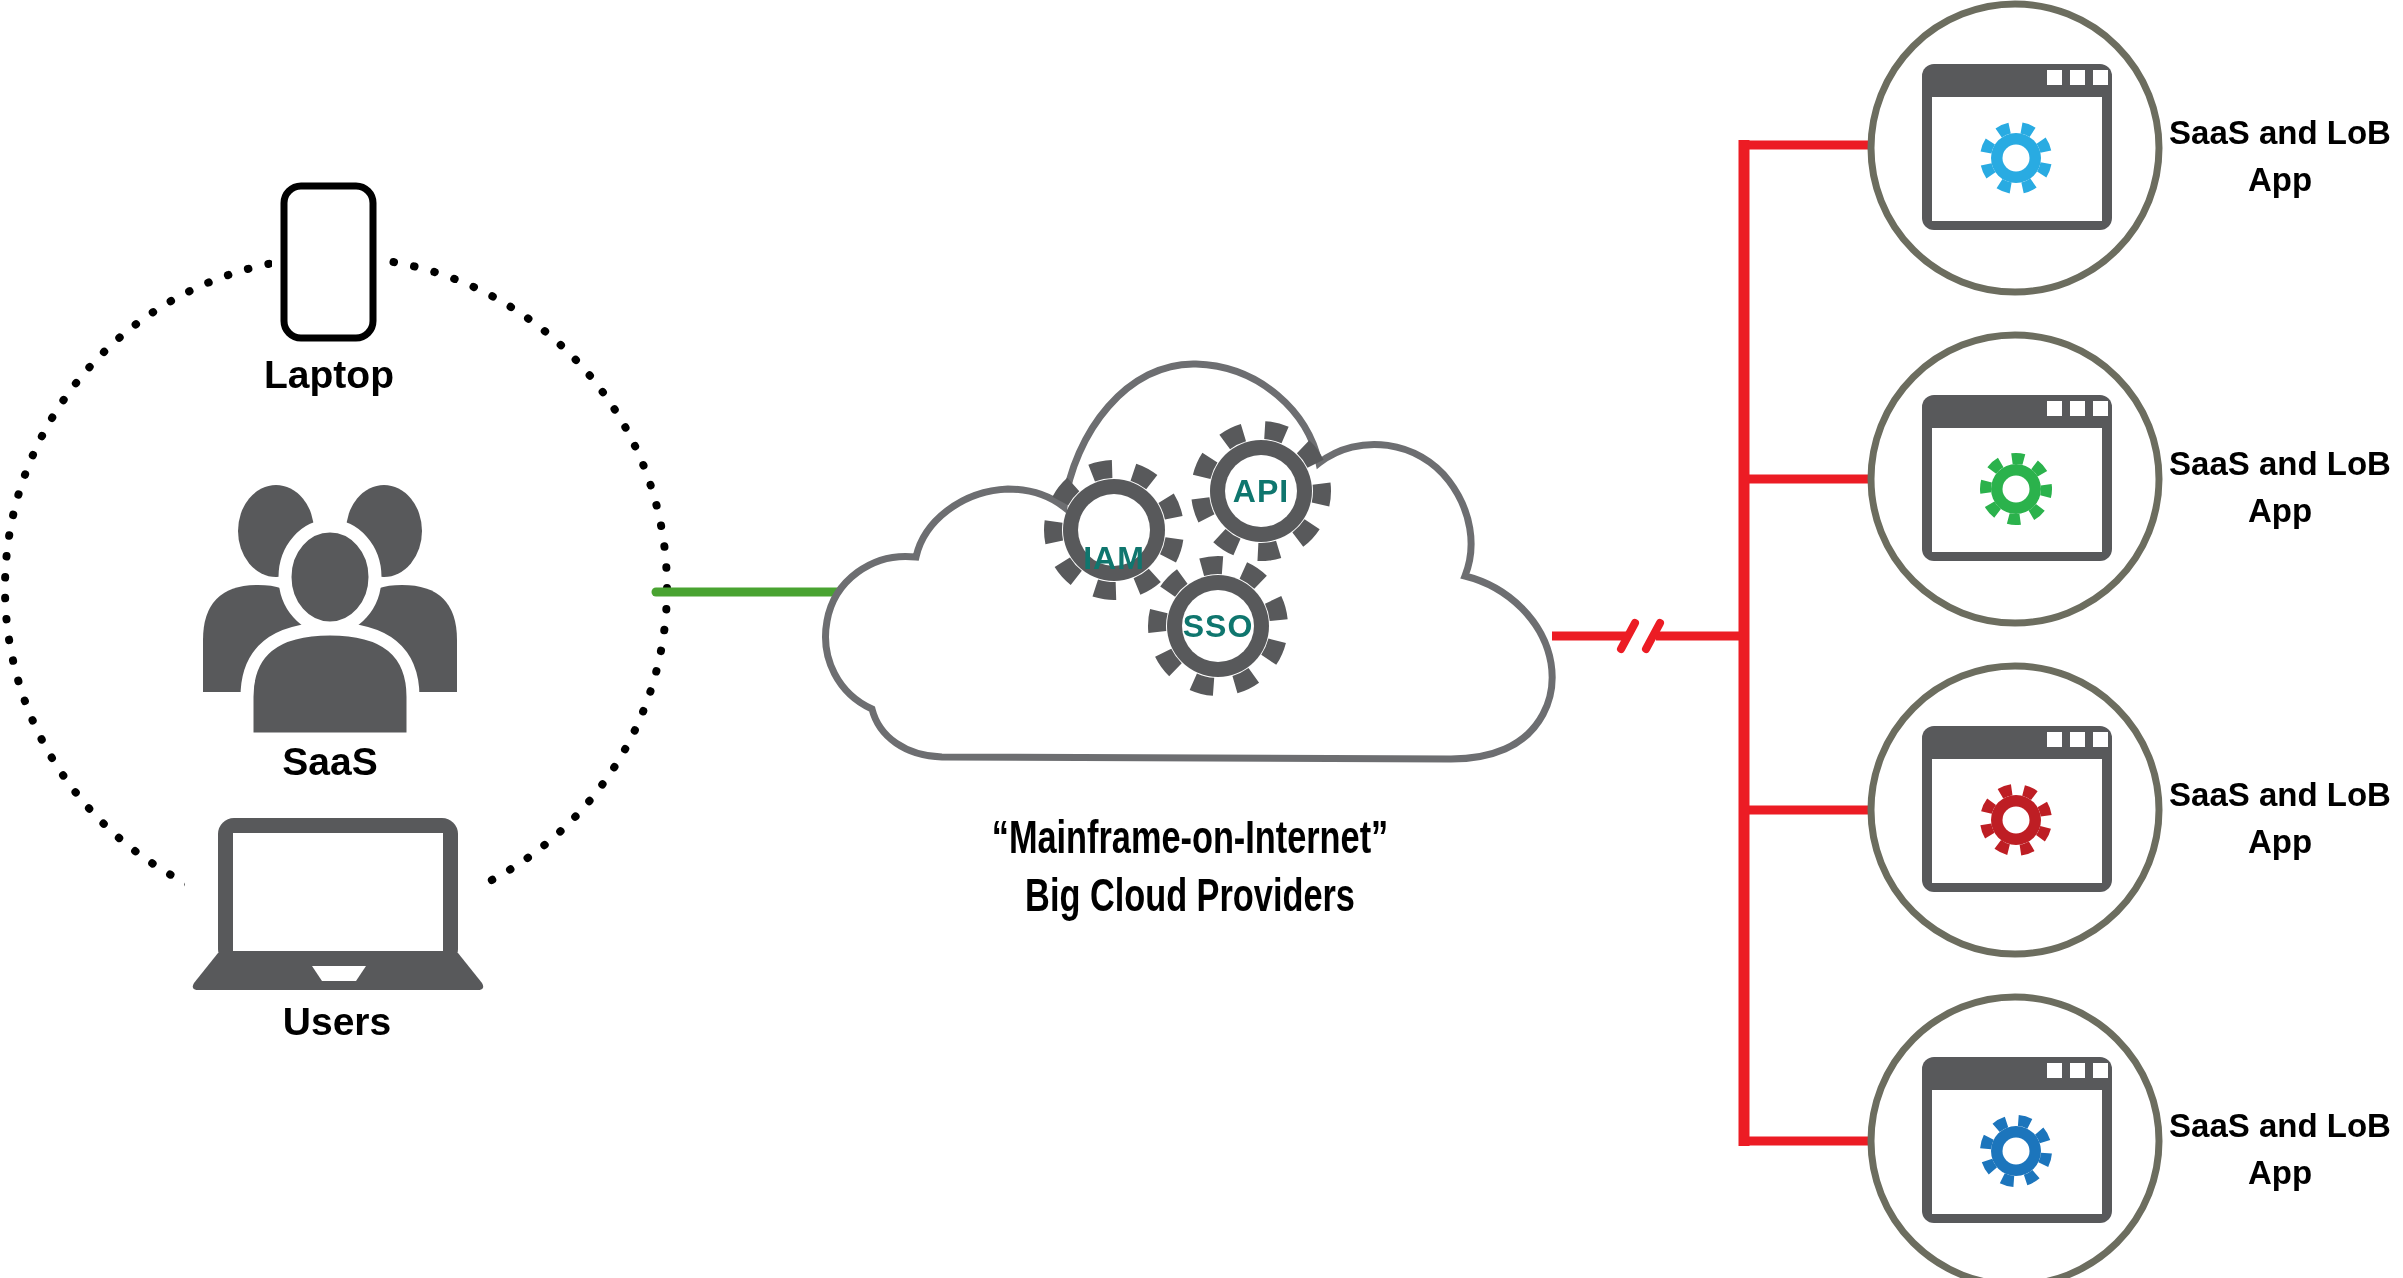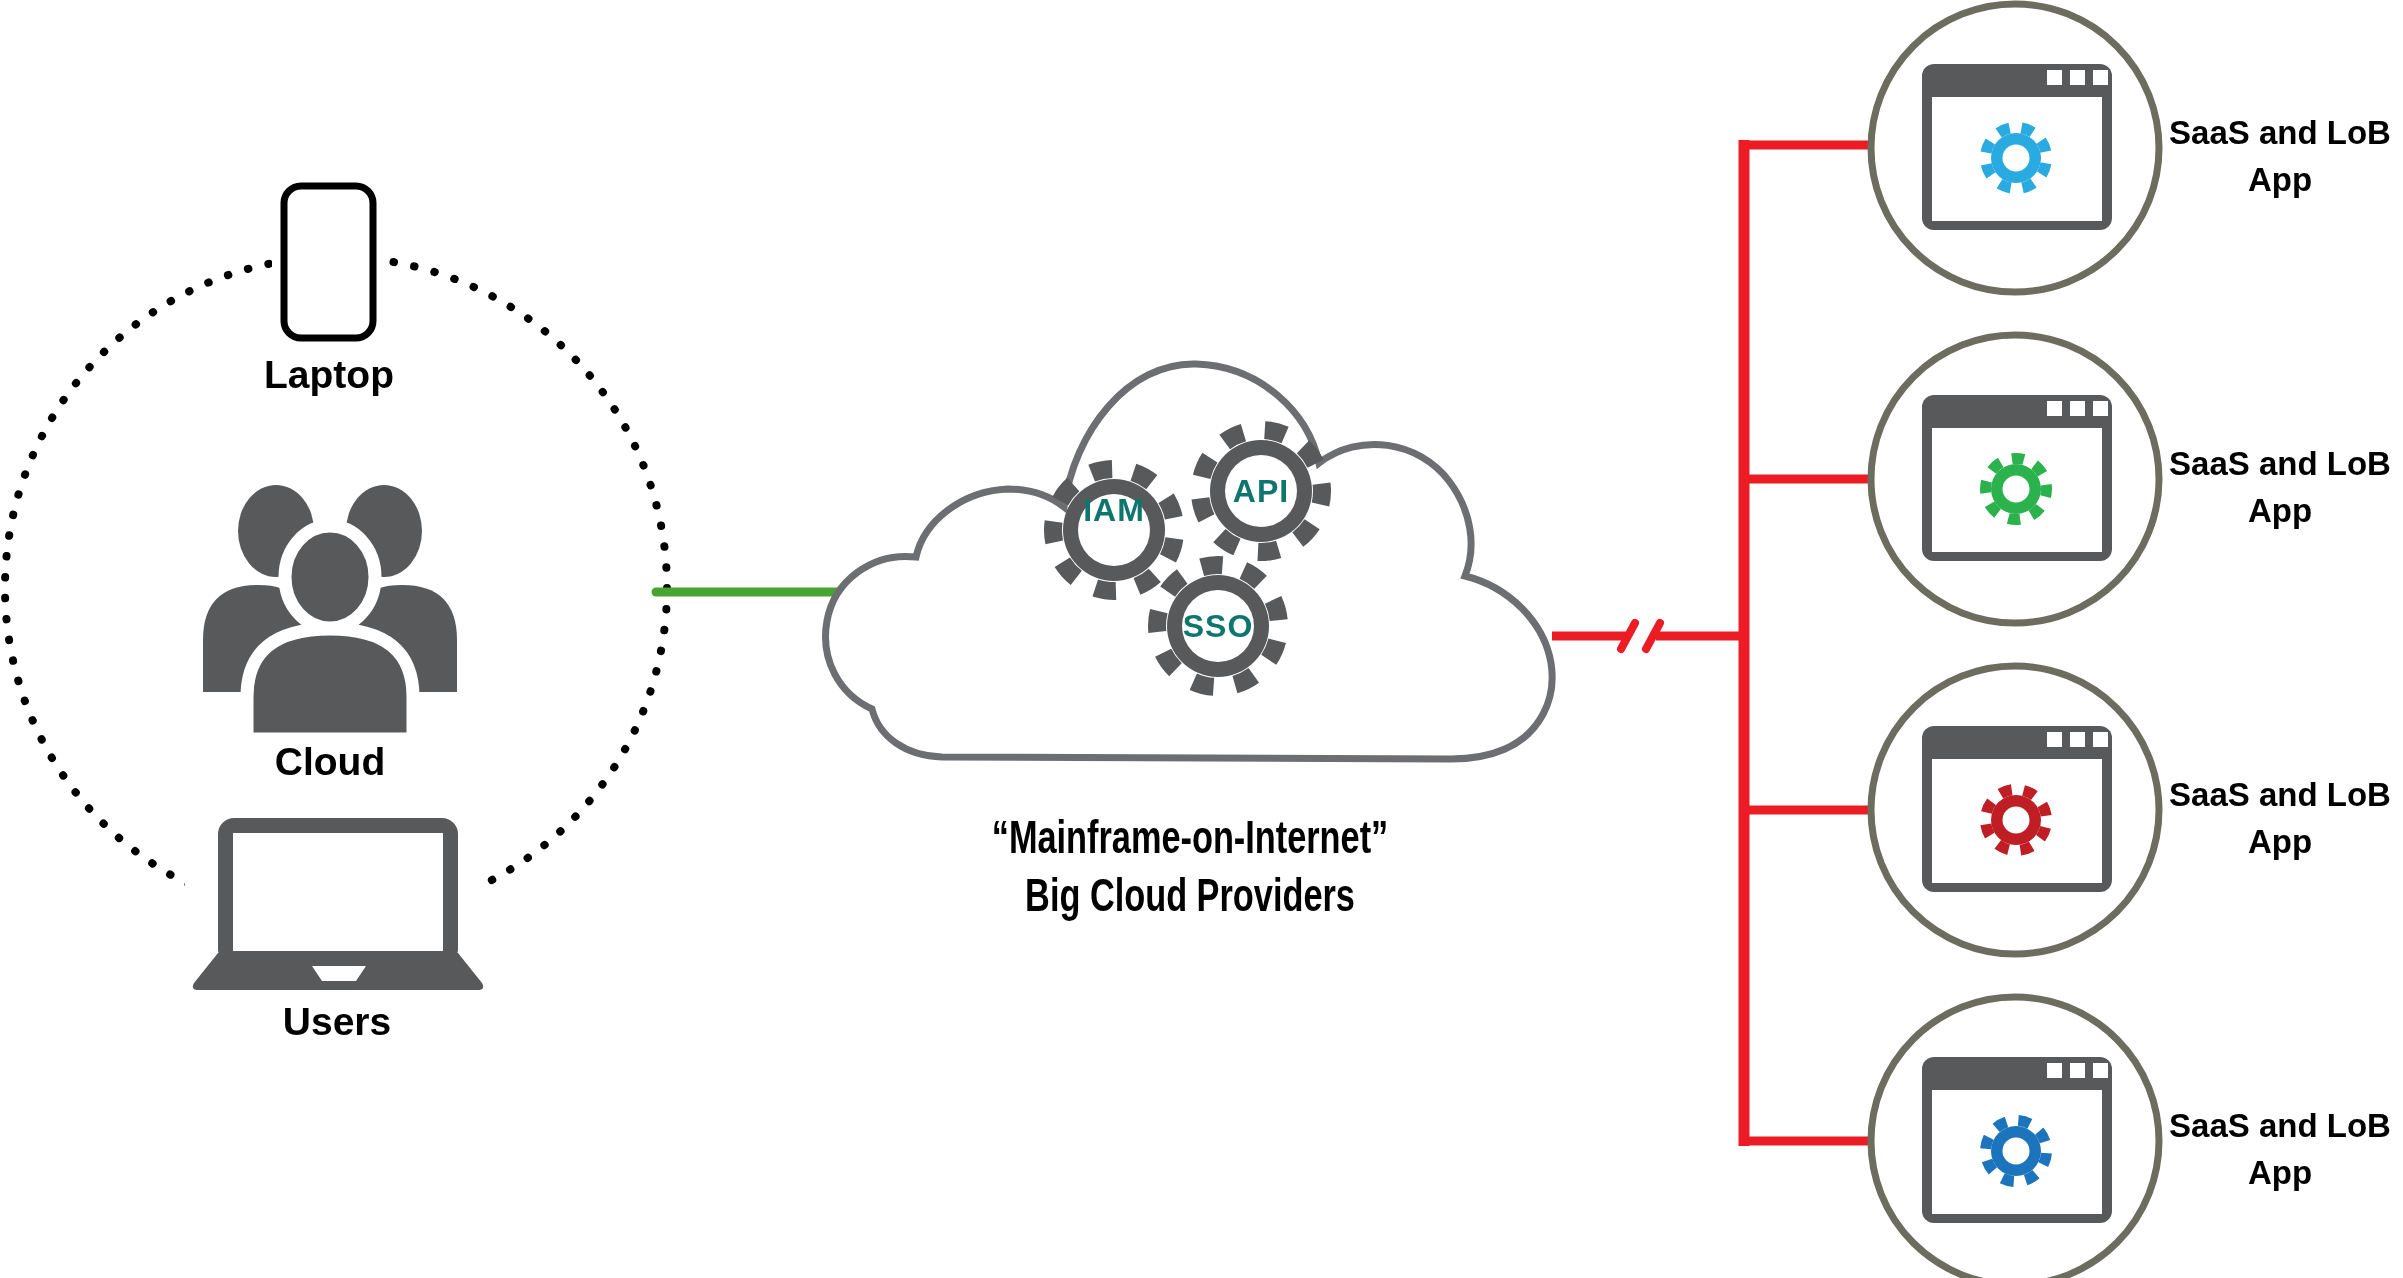--- a/index.html
+++ b/index.html
@@ -161,25 +161,25 @@
         <circle cx="2016" cy="1151" r="30.5" fill="none" stroke-width="11" stroke-dasharray="12 11.95" transform="rotate(4 2016 1151)" stroke="#1C75BC"></circle>
         <circle cx="2016" cy="1151" r="25" fill="#1C75BC"></circle>
         <circle cx="2016" cy="1151" r="13.5" fill="#fff"></circle>
       </g>
     </g>
   </g>
 </svg>
 
 <div class="lbl device-lbl" style="left:229px;top:353px;width:200px;">Laptop</div>
 
-<div class="lbl device-lbl" style="left:230px;top:740px;width:200px;">Cloud</div>
+<div class="lbl device-lbl" style="left:230px;top:740px;width:200px;">SaaS</div>
 
 <div class="lbl device-lbl" style="left:237px;top:1000px;width:200px;">Users</div>
 
-<div class="lbl gear-lbl" style="left:1054px;top:492px;width:120px;">IAM</div>
+<div class="lbl gear-lbl" style="left:1054px;top:540px;width:120px;">IAM</div>
 
 <div class="lbl gear-lbl" style="left:1201px;top:473px;width:120px;">API</div>
 
 <div class="lbl gear-lbl" style="left:1158px;top:608px;width:120px;">SSO</div>
 
 <div class="lbl cloud-caption" style="left:890px;top:808px;width:600px;">
   <div>“Mainframe-on-Internet”</div>
   <div>Big Cloud Providers</div>
 </div>
 

